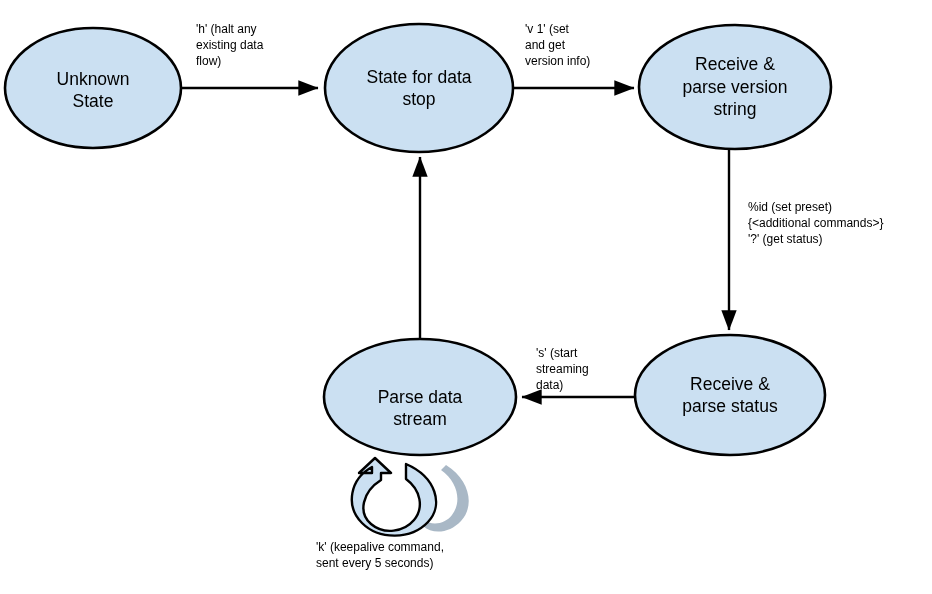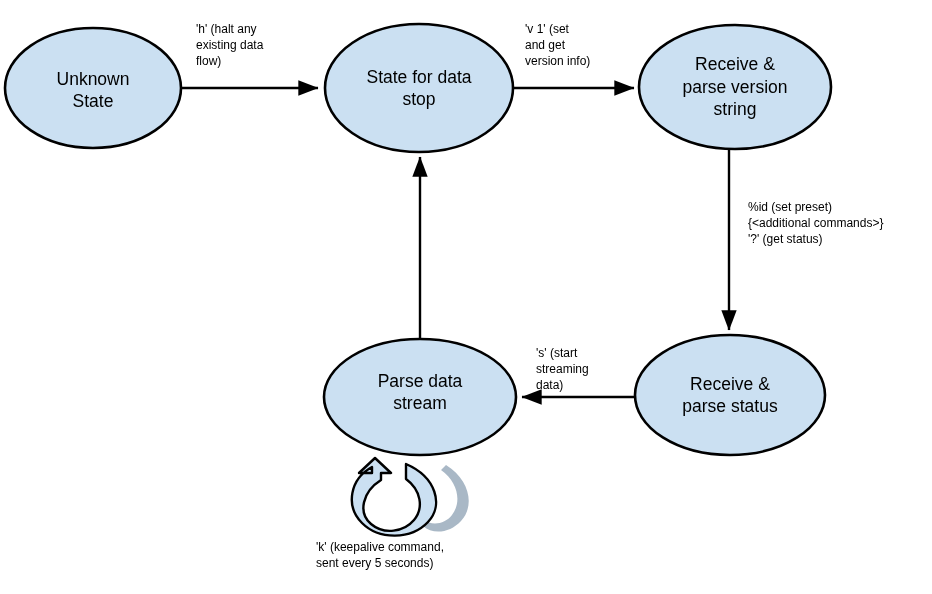--- a/index.html
+++ b/index.html
@@ -110,21 +110,21 @@
   <div class="state-node-label" style="left:334px; top:58px; width:170px; height:60px;">State for data
 stop</div>
 
   <div class="state-node-label" style="left:648px; top:46px; width:174px; height:82px;">Receive &amp;
 parse version
 string</div>
 
   <div class="state-node-label" style="left:645px; top:365px; width:170px; height:60px;">Receive &amp;
 parse status</div>
 
-  <div class="state-node-label" style="left:336px; top:362px; width:168px; height:60px;">Parse data
+  <div class="state-node-label" style="left:336px; top:378px; width:168px; height:60px;">Parse data
 stream</div>
 
   <div class="edge-label" style="left:196px; top:22px; width:120px;">'h' (halt any
 existing data
 flow)</div>
 
   <div class="edge-label" style="left:525px; top:22px; width:110px;">'v 1' (set
 and get
 version info)</div>
 

